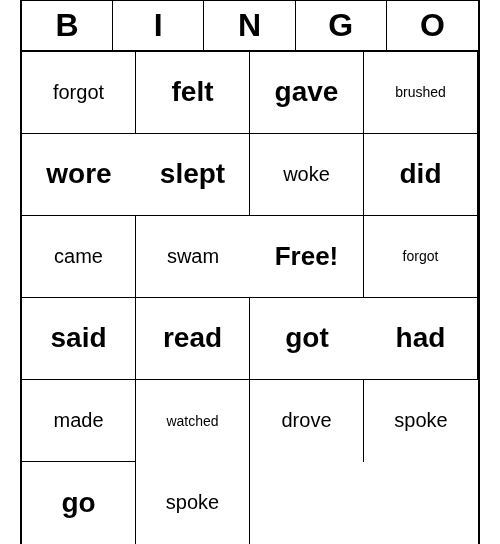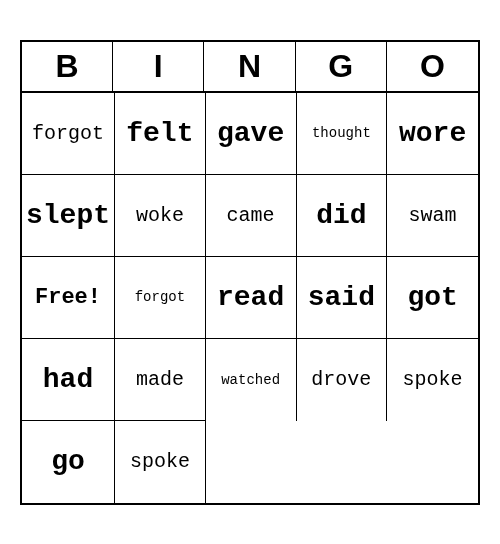--- a/index.html
+++ b/index.html
@@ -37,23 +37,22 @@
       padding: 6px 0;
       border-right: 1px solid #000;
     }
 
     .bingo-header-cell:last-child {
       border-right: none;
     }
 
     .bingo-grid {
       display: grid;
-      grid-template-columns: repeat(5, 1fr);
+      grid-template-columns: repeat(4, 1fr);
       grid-template-rows: repeat(5, 1fr);
-      font-family: Liberation Mono, monospace;
     }
 
     .bingo-cell {
       border-right: 1px solid #000;
       border-bottom: 1px solid #000;
       display: flex;
       align-items: center;
       justify-content: center;
       text-align: center;
       height: 82px;
@@ -72,50 +71,50 @@
     .bingo-cell.large-text {
       font-size: 28px;
       font-weight: bold;
     }
 
     .bingo-cell.small-text {
       font-size: 14px;
     }
 
     .bingo-cell.free {
-      font-size: 22px;
+      font-size: 26px;
       font-weight: bold;
     }
   </style>
 </head>
 <body>
 
 <div class="bingo-card">
   <div class="bingo-header">
   <div class="bingo-header-cell">B</div>
       <div class="bingo-header-cell">I</div>
       <div class="bingo-header-cell">N</div>
       <div class="bingo-header-cell">G</div>
       <div class="bingo-header-cell">O</div>
     </div>
   <div class="bingo-grid">
   <div class="bingo-cell">forgot</div>
       <div class="bingo-cell large-text">felt</div>
       <div class="bingo-cell large-text">gave</div>
-      <div class="bingo-cell small-text">thought</div>
+      <div class="bingo-cell small-text">brushed</div>
       <div class="bingo-cell large-text">wore</div>
       <div class="bingo-cell large-text">slept</div>
       <div class="bingo-cell">woke</div>
+      <div class="bingo-cell large-text">did</div>
       <div class="bingo-cell">came</div>
-      <div class="bingo-cell large-text">did</div>
       <div class="bingo-cell">swam</div>
       <div class="bingo-cell free">Free!</div>
       <div class="bingo-cell small-text">forgot</div>
+      <div class="bingo-cell large-text">said</div>
       <div class="bingo-cell large-text">read</div>
-      <div class="bingo-cell large-text">said</div>
       <div class="bingo-cell large-text">got</div>
       <div class="bingo-cell large-text">had</div>
       <div class="bingo-cell">made</div>
       <div class="bingo-cell small-text">watched</div>
       <div class="bingo-cell">drove</div>
       <div class="bingo-cell">spoke</div>
       <div class="bingo-cell large-text">go</div>
       <div class="bingo-cell">spoke</div>
     </div>
 </div>

